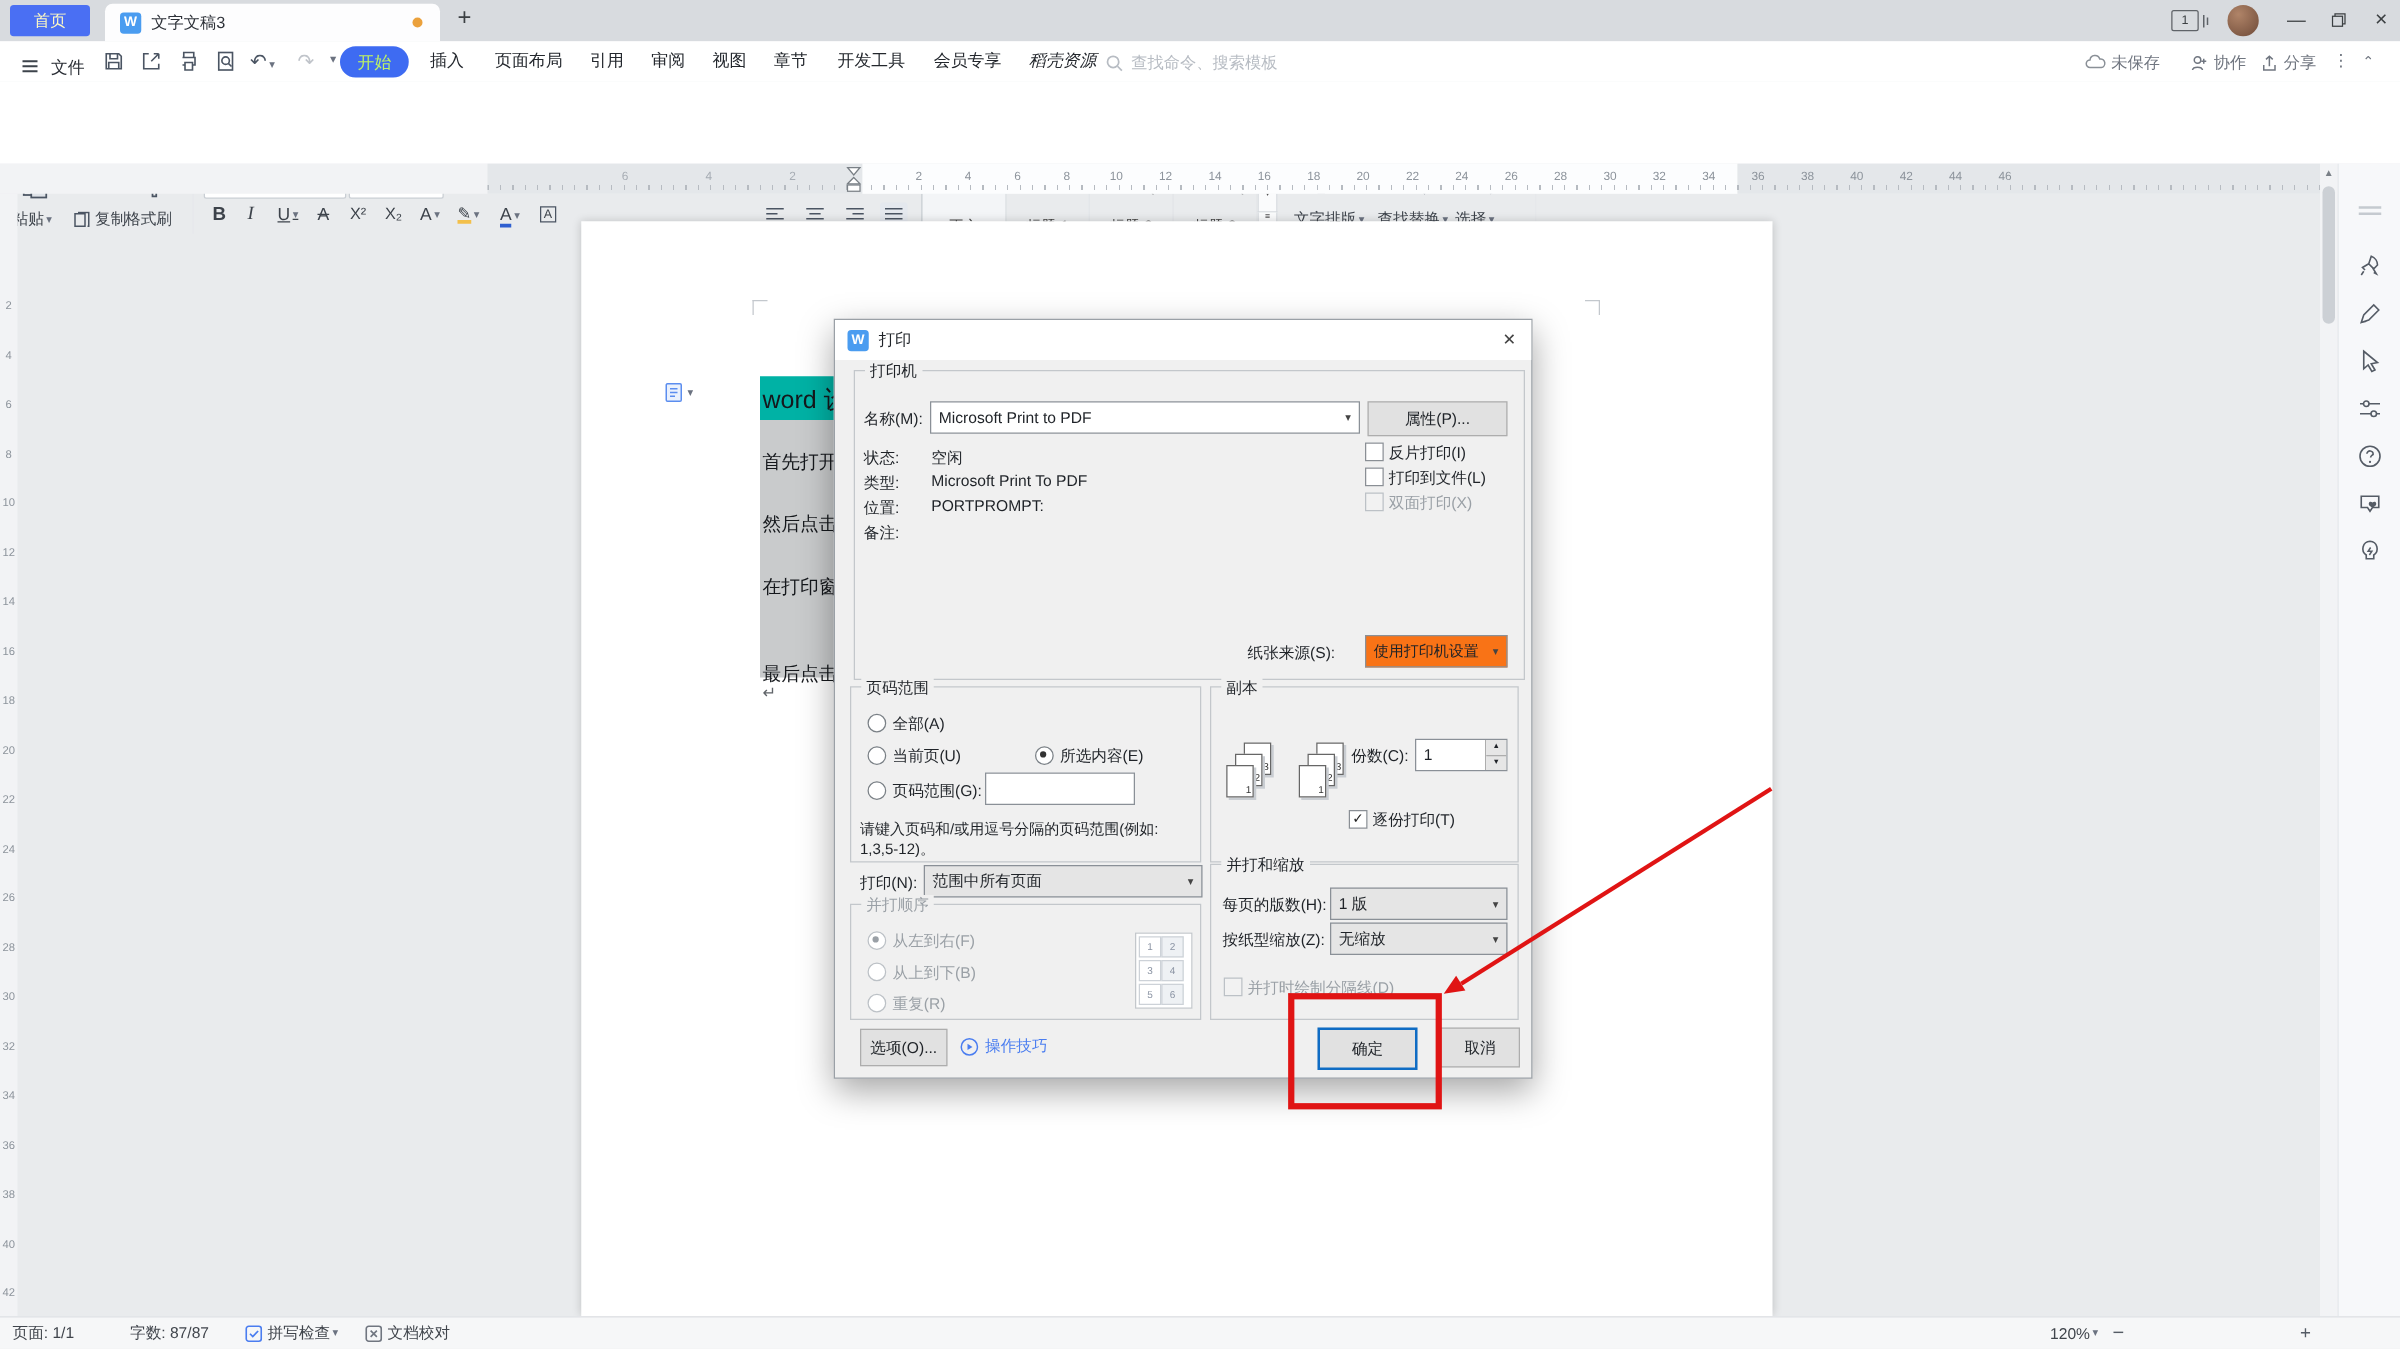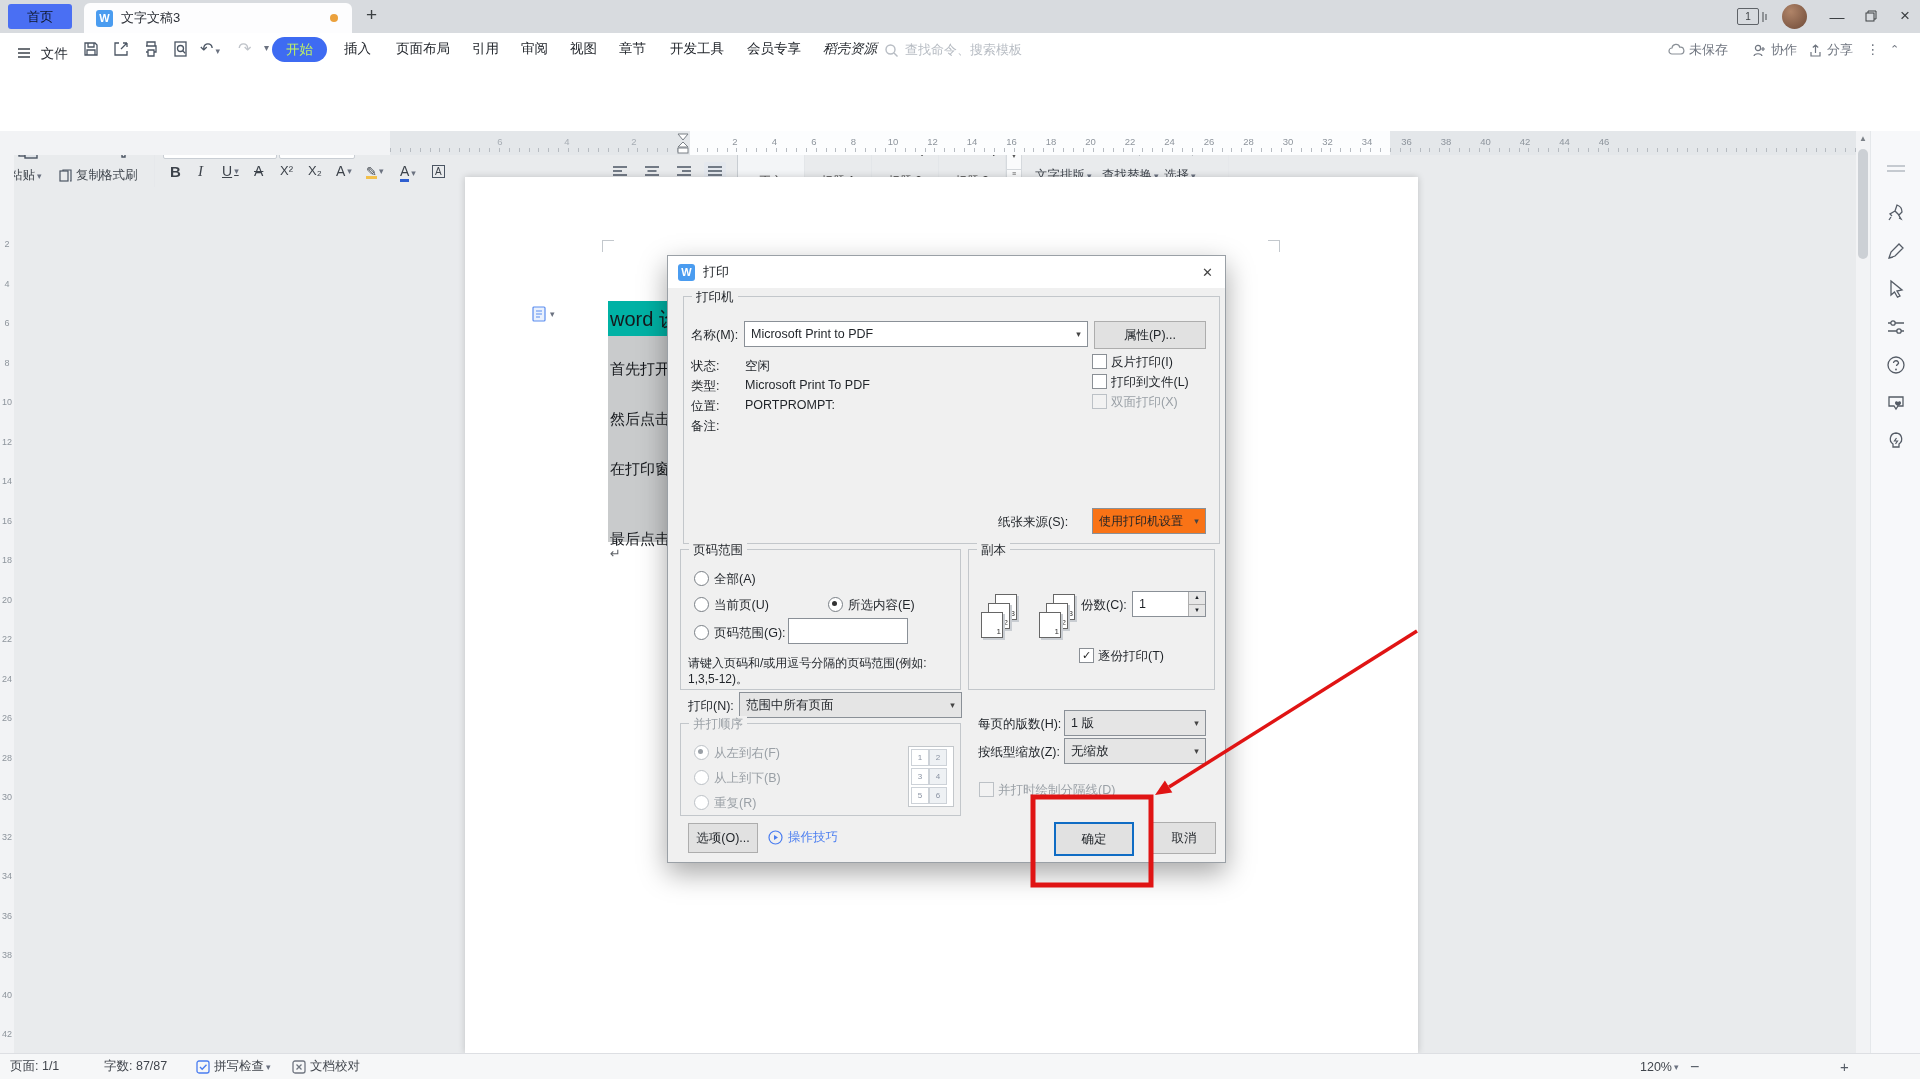--- a/index.html
+++ b/index.html
@@ -2,21 +2,21 @@
 <html><head>
 <meta charset="utf-8">
 <style>
   html,body{margin:0;padding:0}
   #app{position:relative;width:1920px;height:1079px;overflow:hidden;background:#e9ebed;
        font-family:"Liberation Sans","DejaVu Sans",sans-serif;color:#2b2f36;-webkit-font-smoothing:antialiased}
   .abs{position:absolute}
   svg{display:block}
   
   .tabbar{left:0;top:0;width:1920px;height:33px;background:#d8dbdf}
-  .home-btn{left:8px;top:4px;width:64px;height:25px;background:#4a6ff3;border-radius:3px;color:#0f172a;
+  .home-btn{left:8px;top:4px;width:64px;height:25px;background:#4a6ff3;border-radius:3px;color:#fef9c3;
             font-size:13px;display:flex;align-items:center;justify-content:center}
   .doc-tab{left:84px;top:3px;width:268px;height:30px;background:#fdfdfe;border-radius:6px 6px 0 0;
            display:flex;align-items:center}
   .wicon{width:17px;height:17px;border-radius:3px;background:#4a9cf0;color:#fff;font-size:11px;font-weight:bold;
          display:flex;align-items:center;justify-content:center}
   .dot{width:8px;height:8px;border-radius:50%;background:#eba13c}
   .winbtn{font-size:15px;color:#3c4043;width:30px;height:26px;display:flex;align-items:center;justify-content:center}
   .badge{border:1px solid #5f6368;border-radius:2px;width:20px;height:15px;font-size:10px;color:#3c4043;
          display:flex;align-items:center;justify-content:center}
   .avatar{width:25px;height:25px;border-radius:50%;background:radial-gradient(circle at 35% 30%,#b08468,#6e4a38)}
@@ -562,20 +562,23 @@
     <div class="abs" style="left:907px;top:748px"></div>
     <div id="order-grid" style="position:absolute;left:240px;top:490px;width:40px;background:#fff;border:1px solid #c3c7cb;padding:2px;display:grid;grid-template-columns:16px 16px;gap:2px">
         <div class="gridcell">1</div>
         <div class="gridcell" style="background: rgb(238, 241, 244);">2</div>
         <div class="gridcell">3</div>
         <div class="gridcell" style="background: rgb(238, 241, 244);">4</div>
         <div class="gridcell">5</div>
         <div class="gridcell" style="background: rgb(238, 241, 244);">6</div>
       </div>
 
+    <div class="fieldset" style="left:300px;top:435px;width:245px;height:123px">
+      <span class="legend">并打和缩放</span>
+    </div>
     <span class="dlbl" style="left:310px;top:460px">每页的版数(H):</span>
     <div class="wcombo" style="left:396px;top:454px;width:140px;background:#e5e5e5">
       <span class="tx">1 版</span>
         <span class="ar">▾</span>
       </div>
     <span class="dlbl" style="left:310px;top:488px">按纸型缩放(Z):</span>
     <div class="wcombo" style="left:396px;top:482px;width:140px;background:#e5e5e5">
       <span class="tx">无缩放</span>
         <span class="ar">▾</span>
       </div>

